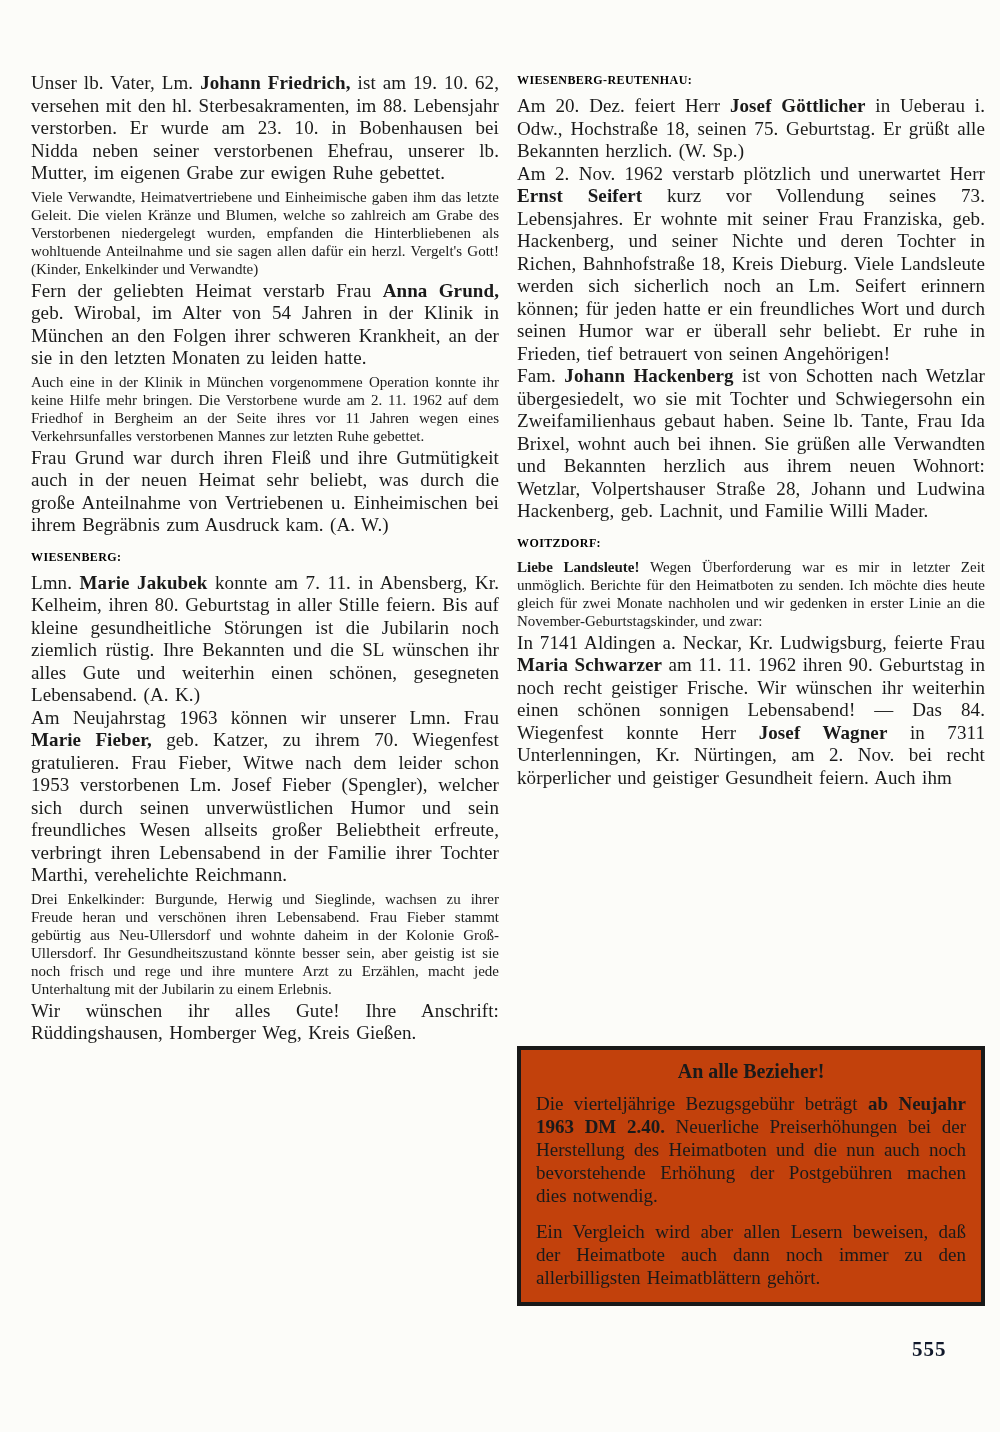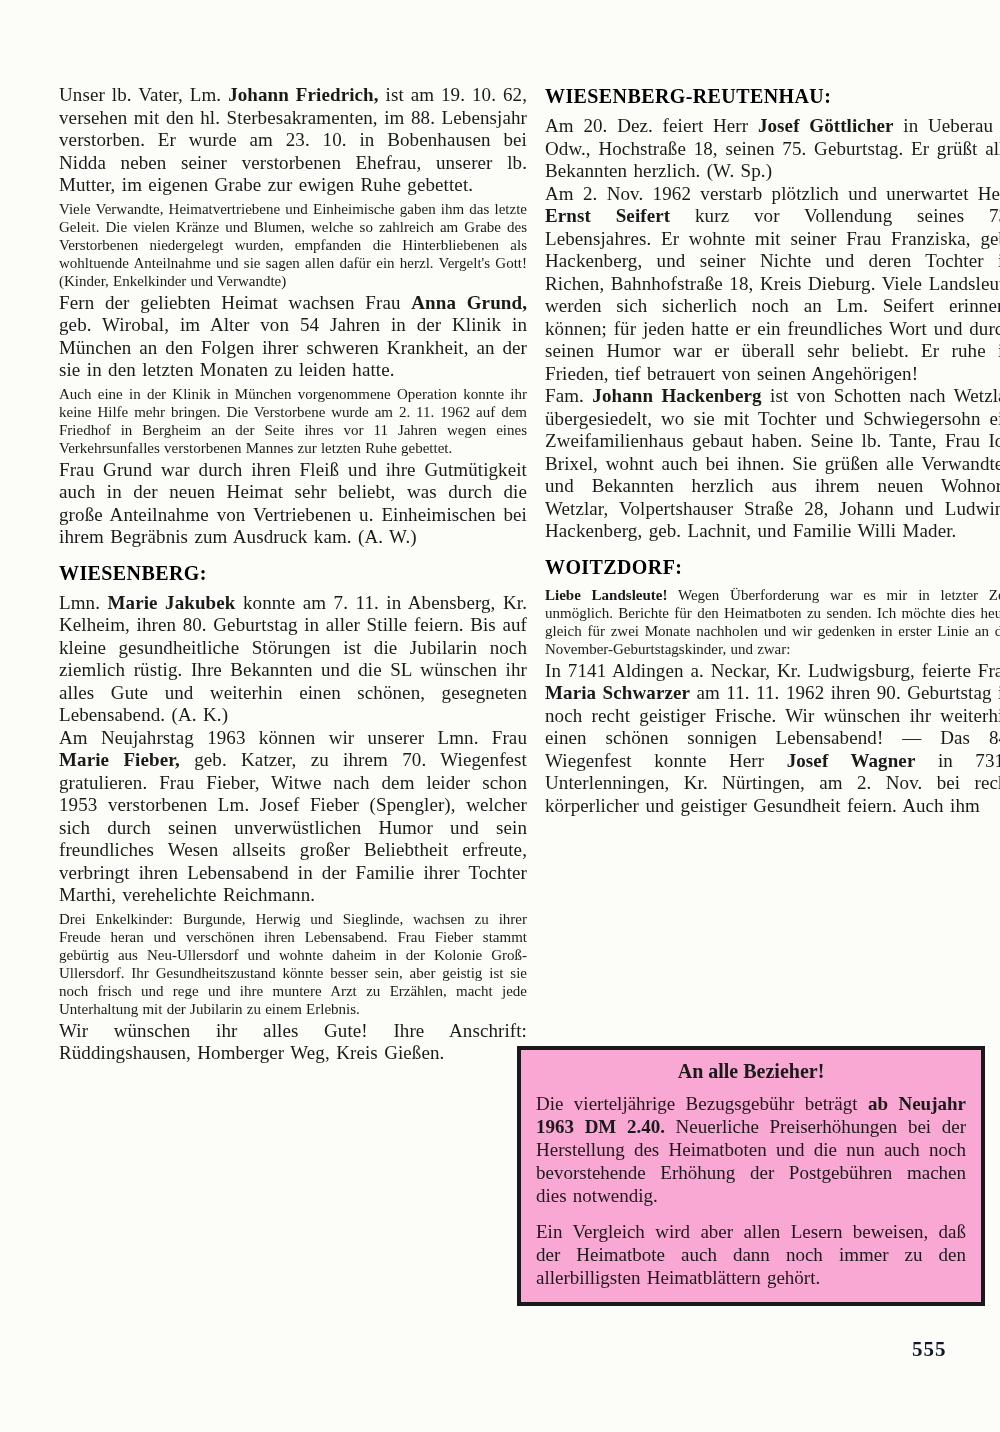--- a/index.html
+++ b/index.html
@@ -7,48 +7,47 @@
     width: 1000px; height: 1432px;
     position: relative;
     background: #fcfcf9;
     font-family: "Liberation Serif", serif;
     color: #1a1a1a;
     overflow: hidden;
   }
   .sheet { position: absolute; inset: 0; }
 
   .col {
-    position: absolute; top: 84px; width: 468px;
+    position: absolute; top: 72px; width: 468px;
     text-align: justify;
-    margin-left: 28px;
   }
   .col-left  { left: 31px; }
   .col-right { left: 517px; }
 
   .body-p {
     font-size: 19px; line-height: 22.5px;
     margin: 0; word-spacing: 1.5px; letter-spacing: 0.1px;
   }
   .small-p {
     font-size: 15px; line-height: 18px;
     margin: 3px 0 2px; word-spacing: 0.5px;
   }
   .section-h {
-    font-size: 20px; font-weight: bold; color: #000;
+    font-size: 12px; font-weight: bold; color: #000;
     margin: 13px 0 7px; text-align: left; letter-spacing: 0.4px;
   }
   .section-h.first { margin-top: 1px; }
   b { font-weight: bold; }
 
   .notice-box {
     position: absolute; left: 517px; top: 1046px; width: 468px;
     box-sizing: border-box;
     border: 4px solid #191919;
     padding: 8px 15px 13px;
-    background: #f9a8d4;
+    background: #c2410c;
     text-align: justify;
   }
   .notice-title {
     font-size: 20px; font-weight: bold;
     text-align: center; margin: 2px 0 9px;
   }
   .notice-p { font-size: 19px; line-height: 23px; margin: 0; word-spacing: 1.5px; }
   .notice-p + .notice-p { margin-top: 13px; }
 
   .page-number {
@@ -61,21 +60,21 @@
 <body>
 
 <div class="sheet">
 
   <div class="col col-left">
 
     <p class="body-p"><span>Unser lb. Vater, Lm. </span><b>Johann Friedrich,</b><span> ist am 19. 10. 62, versehen mit den hl. Sterbesakramenten, im 88. Lebensjahr verstorben. Er wurde am 23. 10. in Bobenhausen bei Nidda neben seiner verstorbenen Ehefrau, unserer lb. Mutter, im eigenen Grabe zur ewigen Ruhe gebettet.</span></p>
 
     <p class="small-p">Viele Verwandte, Heimatvertriebene und Einheimische gaben ihm das letzte Geleit. Die vielen Kränze und Blumen, welche so zahlreich am Grabe des Verstorbenen niedergelegt wurden, empfanden die Hinterbliebenen als wohltuende Anteilnahme und sie sagen allen dafür ein herzl. Vergelt's Gott! (Kinder, Enkelkinder und Verwandte)</p>
 
-    <p class="body-p"><span>Fern der geliebten Heimat wachsen Frau </span><b>Anna Grund,</b><span> geb. Wirobal, im Alter von 54 Jahren in der Klinik in München an den Folgen ihrer schweren Krankheit, an der sie in den letzten Monaten zu leiden hatte.</span></p>
+    <p class="body-p"><span>Fern der geliebten Heimat verstarb Frau </span><b>Anna Grund,</b><span> geb. Wirobal, im Alter von 54 Jahren in der Klinik in München an den Folgen ihrer schweren Krankheit, an der sie in den letzten Monaten zu leiden hatte.</span></p>
 
     <p class="small-p">Auch eine in der Klinik in München vorgenommene Operation konnte ihr keine Hilfe mehr bringen. Die Verstorbene wurde am 2. 11. 1962 auf dem Friedhof in Bergheim an der Seite ihres vor 11 Jahren wegen eines Verkehrsunfalles verstorbenen Mannes zur letzten Ruhe gebettet.</p>
 
     <p class="body-p">Frau Grund war durch ihren Fleiß und ihre Gutmütigkeit auch in der neuen Heimat sehr beliebt, was durch die große Anteilnahme von Vertriebenen u. Einheimischen bei ihrem Begräbnis zum Ausdruck kam. (A. W.)</p>
 
     <h2 class="section-h">WIESENBERG:</h2>
 
     <p class="body-p"><span>Lmn. </span><b>Marie Jakubek</b><span> konnte am 7. 11. in Abensberg, Kr. Kelheim, ihren 80. Geburtstag in aller Stille feiern. Bis auf kleine gesundheitliche Störungen ist die Jubilarin noch ziemlich rüstig. Ihre Bekannten und die SL wünschen ihr alles Gute und weiterhin einen schönen, gesegneten Lebensabend. (A. K.)</span></p>
 
     <p class="body-p"><span>Am Neujahrstag 1963 können wir unserer Lmn. Frau </span><b>Marie Fieber,</b><span> geb. Katzer, zu ihrem 70. Wiegenfest gratulieren. Frau Fieber, Witwe nach dem leider schon 1953 verstorbenen Lm. Josef Fieber (Spengler), welcher sich durch seinen unverwüstlichen Humor und sein freundliches Wesen allseits großer Beliebtheit erfreute, verbringt ihren Lebensabend in der Familie ihrer Tochter Marthi, verehelichte Reichmann.</span></p>

